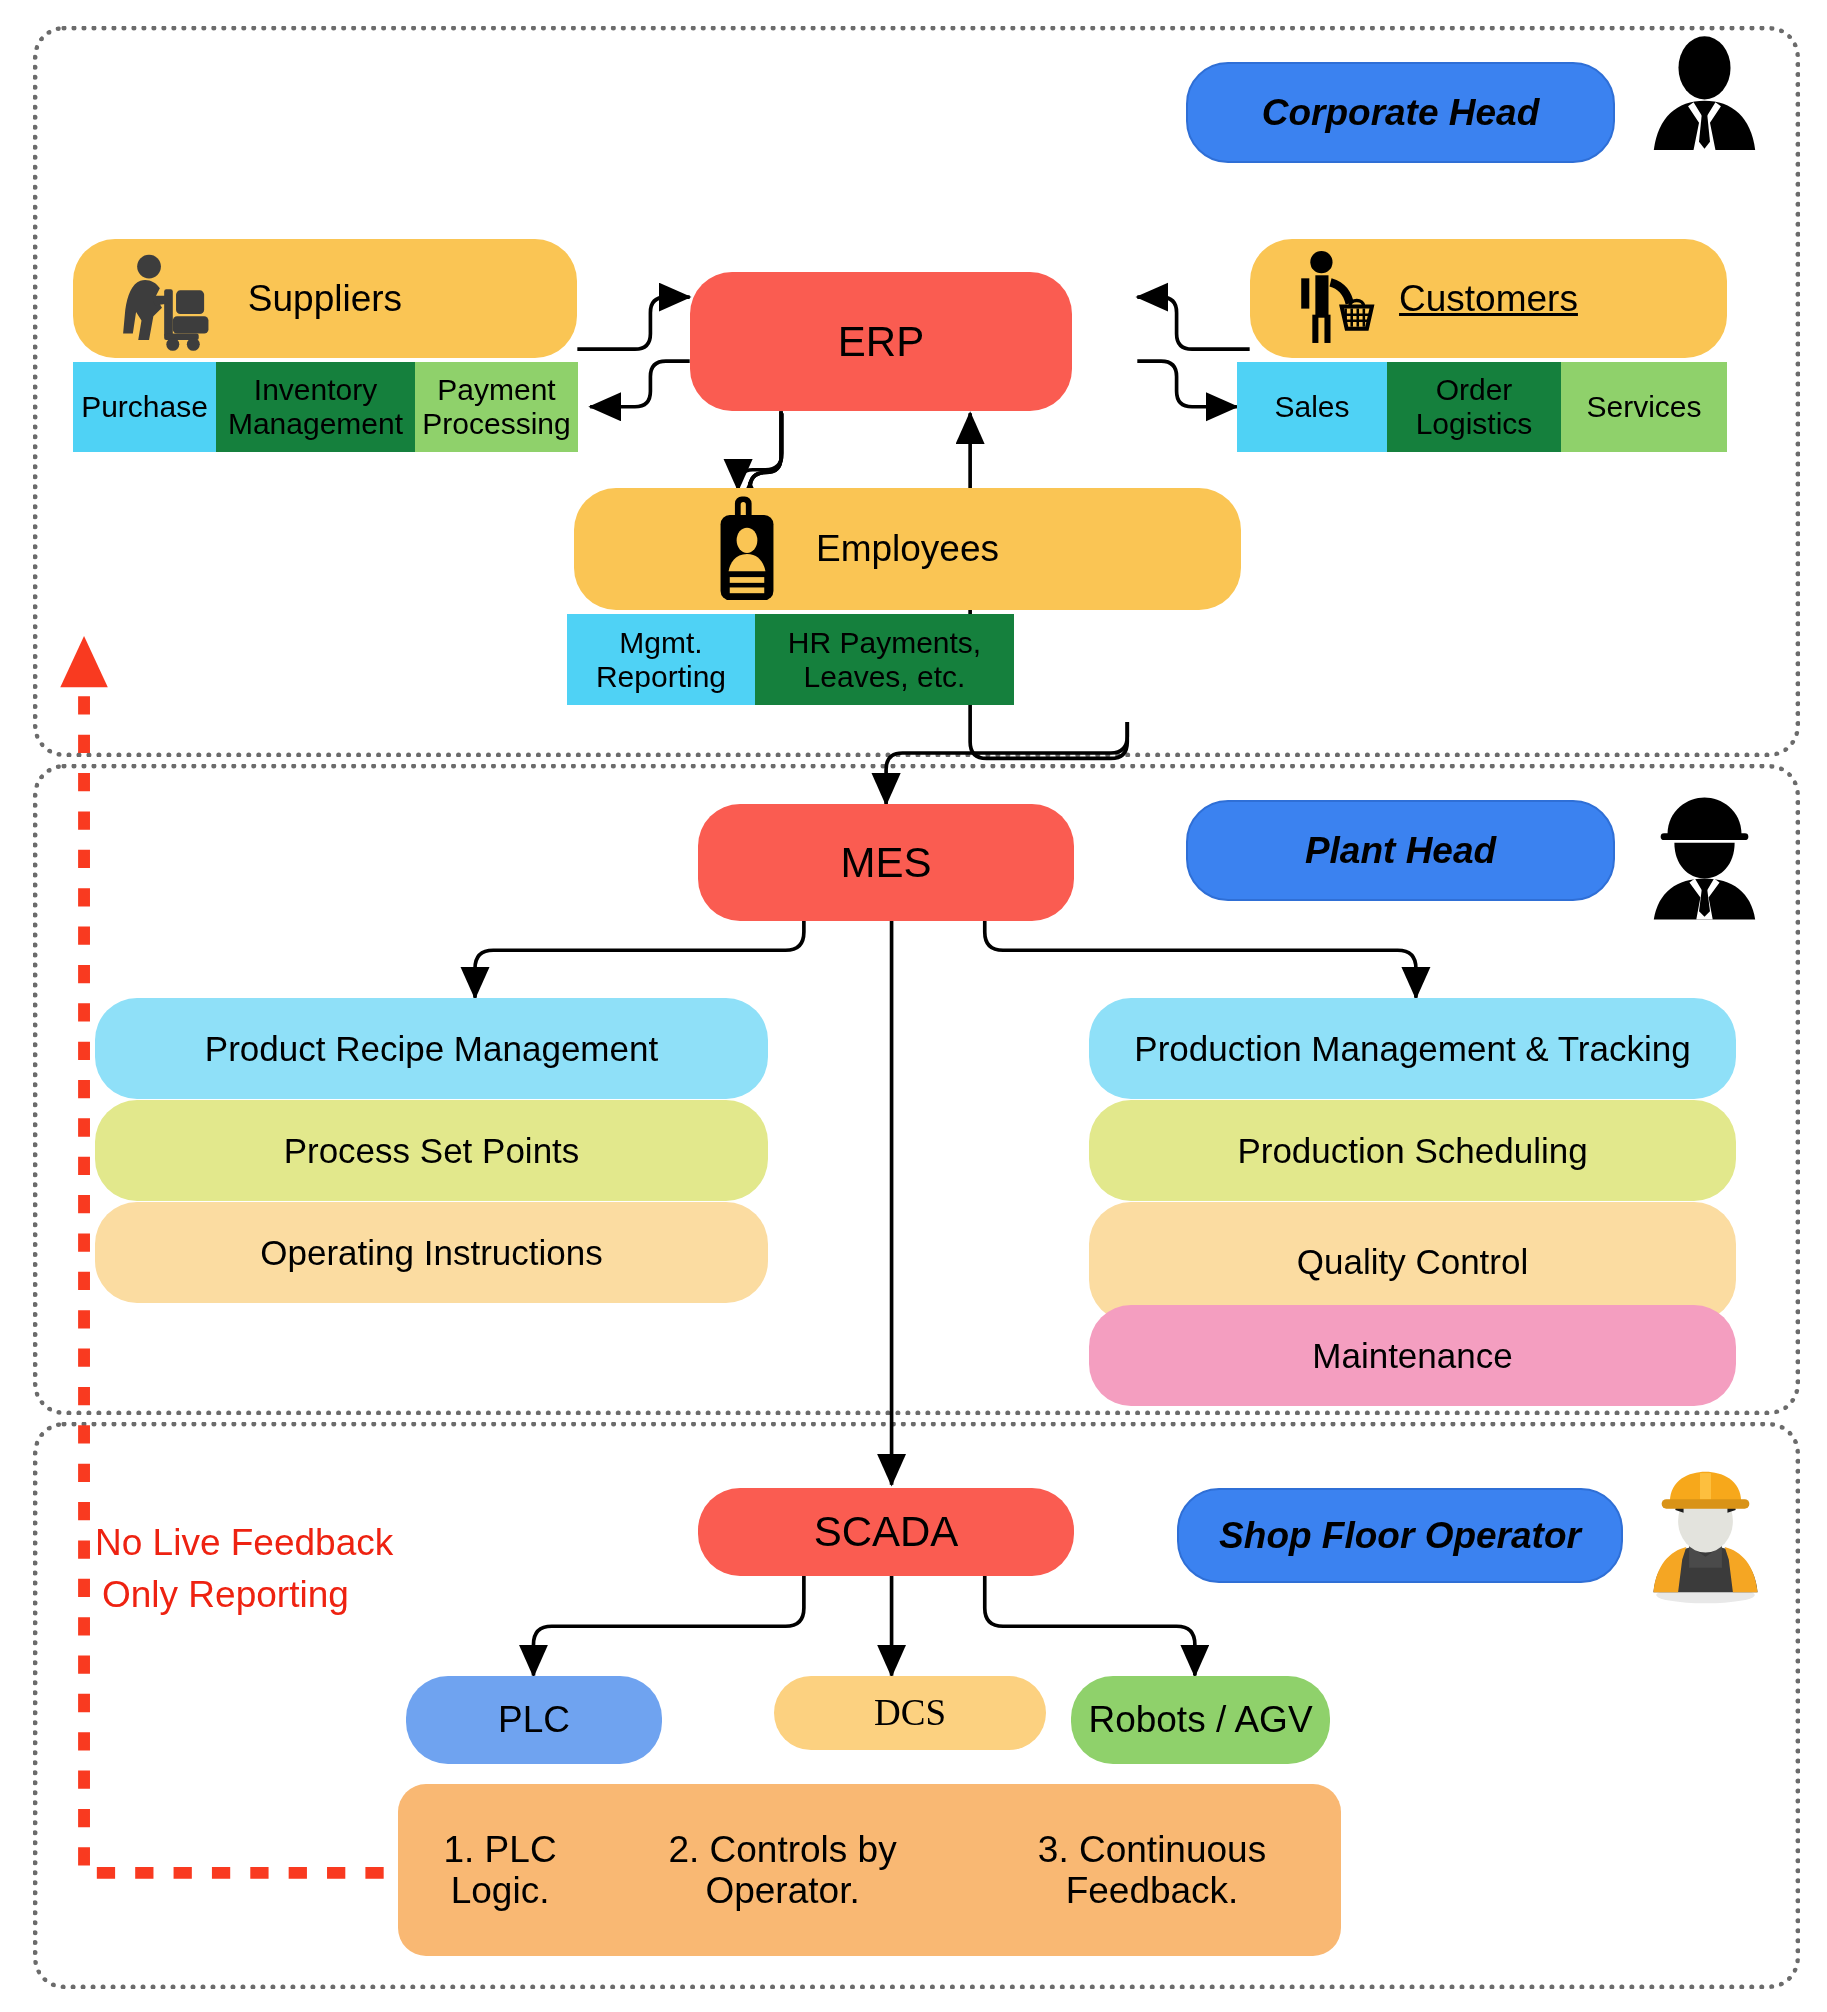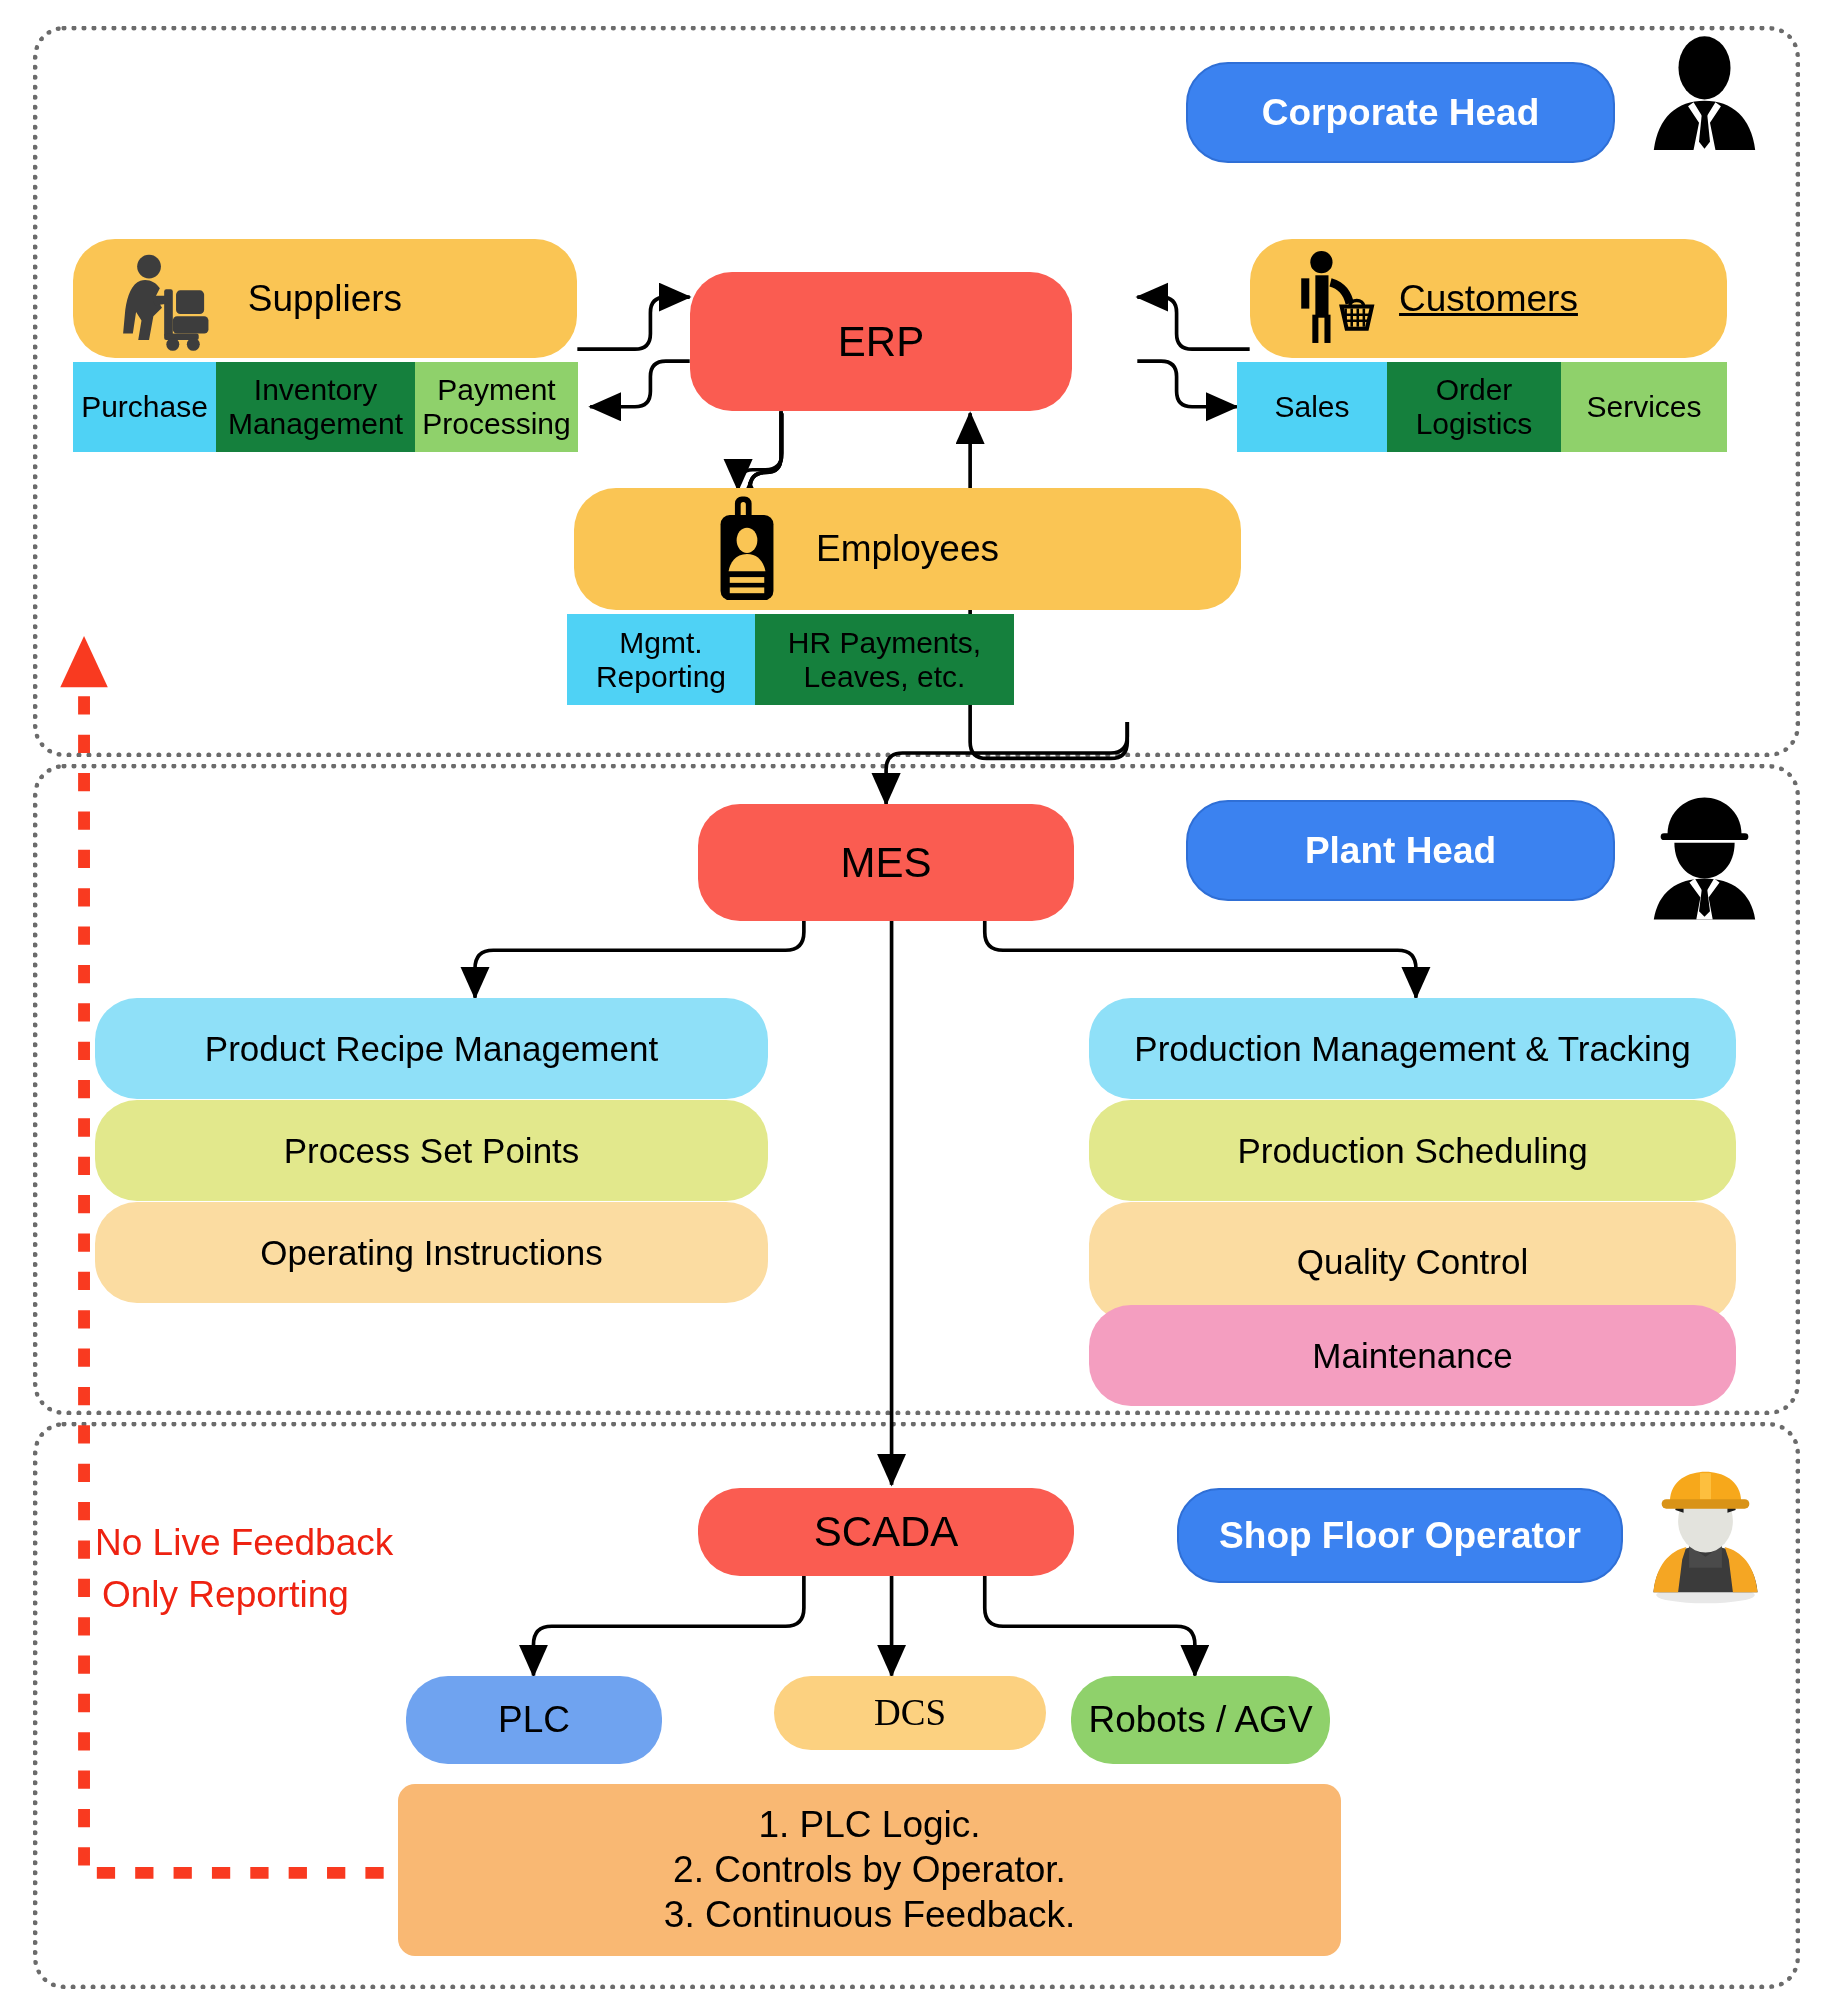--- a/index.html
+++ b/index.html
@@ -13,32 +13,32 @@
   .rr{border-radius:42px;}
   .sq{border-radius:0;}
 
   .erp{background:#fa5c51;font-size:42px;}
   .entity{background:#fac554;font-size:37px;}
   .sub{font-size:30px;background:#fff;}
   .sub.blue{background:#4fd2f5;}
   .sub.red{background:#15803d;}
   .sub.green{background:#8fd16b;}
 
-  .role{background:#3b82f0;color:#ffffff;font-weight:bold;font-size:37px;border:2.7px solid #2f6fd6;border-radius:42px;}
+  .role{background:#3b82f0;color:#000000;font-weight:bold;font-size:37px;border:2.7px solid #2f6fd6;border-radius:42px;font-style:italic;}
 
   .mesitem{font-size:35px;}
   .c-blue{background:#8fe0f8;}
   .c-yel{background:#e2e88c;}
   .c-orange{background:#fbdca1;}
   .c-pink{background:#f49ec0;}
 
   .dev-blue{background:#6fa3f0;font-size:37px;}
   .dev-yel{background:#fcd180;font-size:37px;}
   .dev-grn{background:#8fd16b;font-size:37px;}
-  .notes{background:#f9b873;font-size:37px;border-radius:17px;flex-direction:column;}
+  .notes{background:#f9b873;font-size:37px;border-radius:28px;flex-direction:row;}
   .notes span{display:block;padding:1.8px 0;}
 
   .redtxt{position:absolute;color:#ee2211;font-size:37px;line-height:1.35;white-space:nowrap;}
 
   svg.ov{position:absolute;left:0;top:0;width:1827px;height:2012px;pointer-events:none;}
   .lbl{pointer-events:none;}
   .ico{position:absolute;pointer-events:none;}
 </style>
 </head>
 <body>

